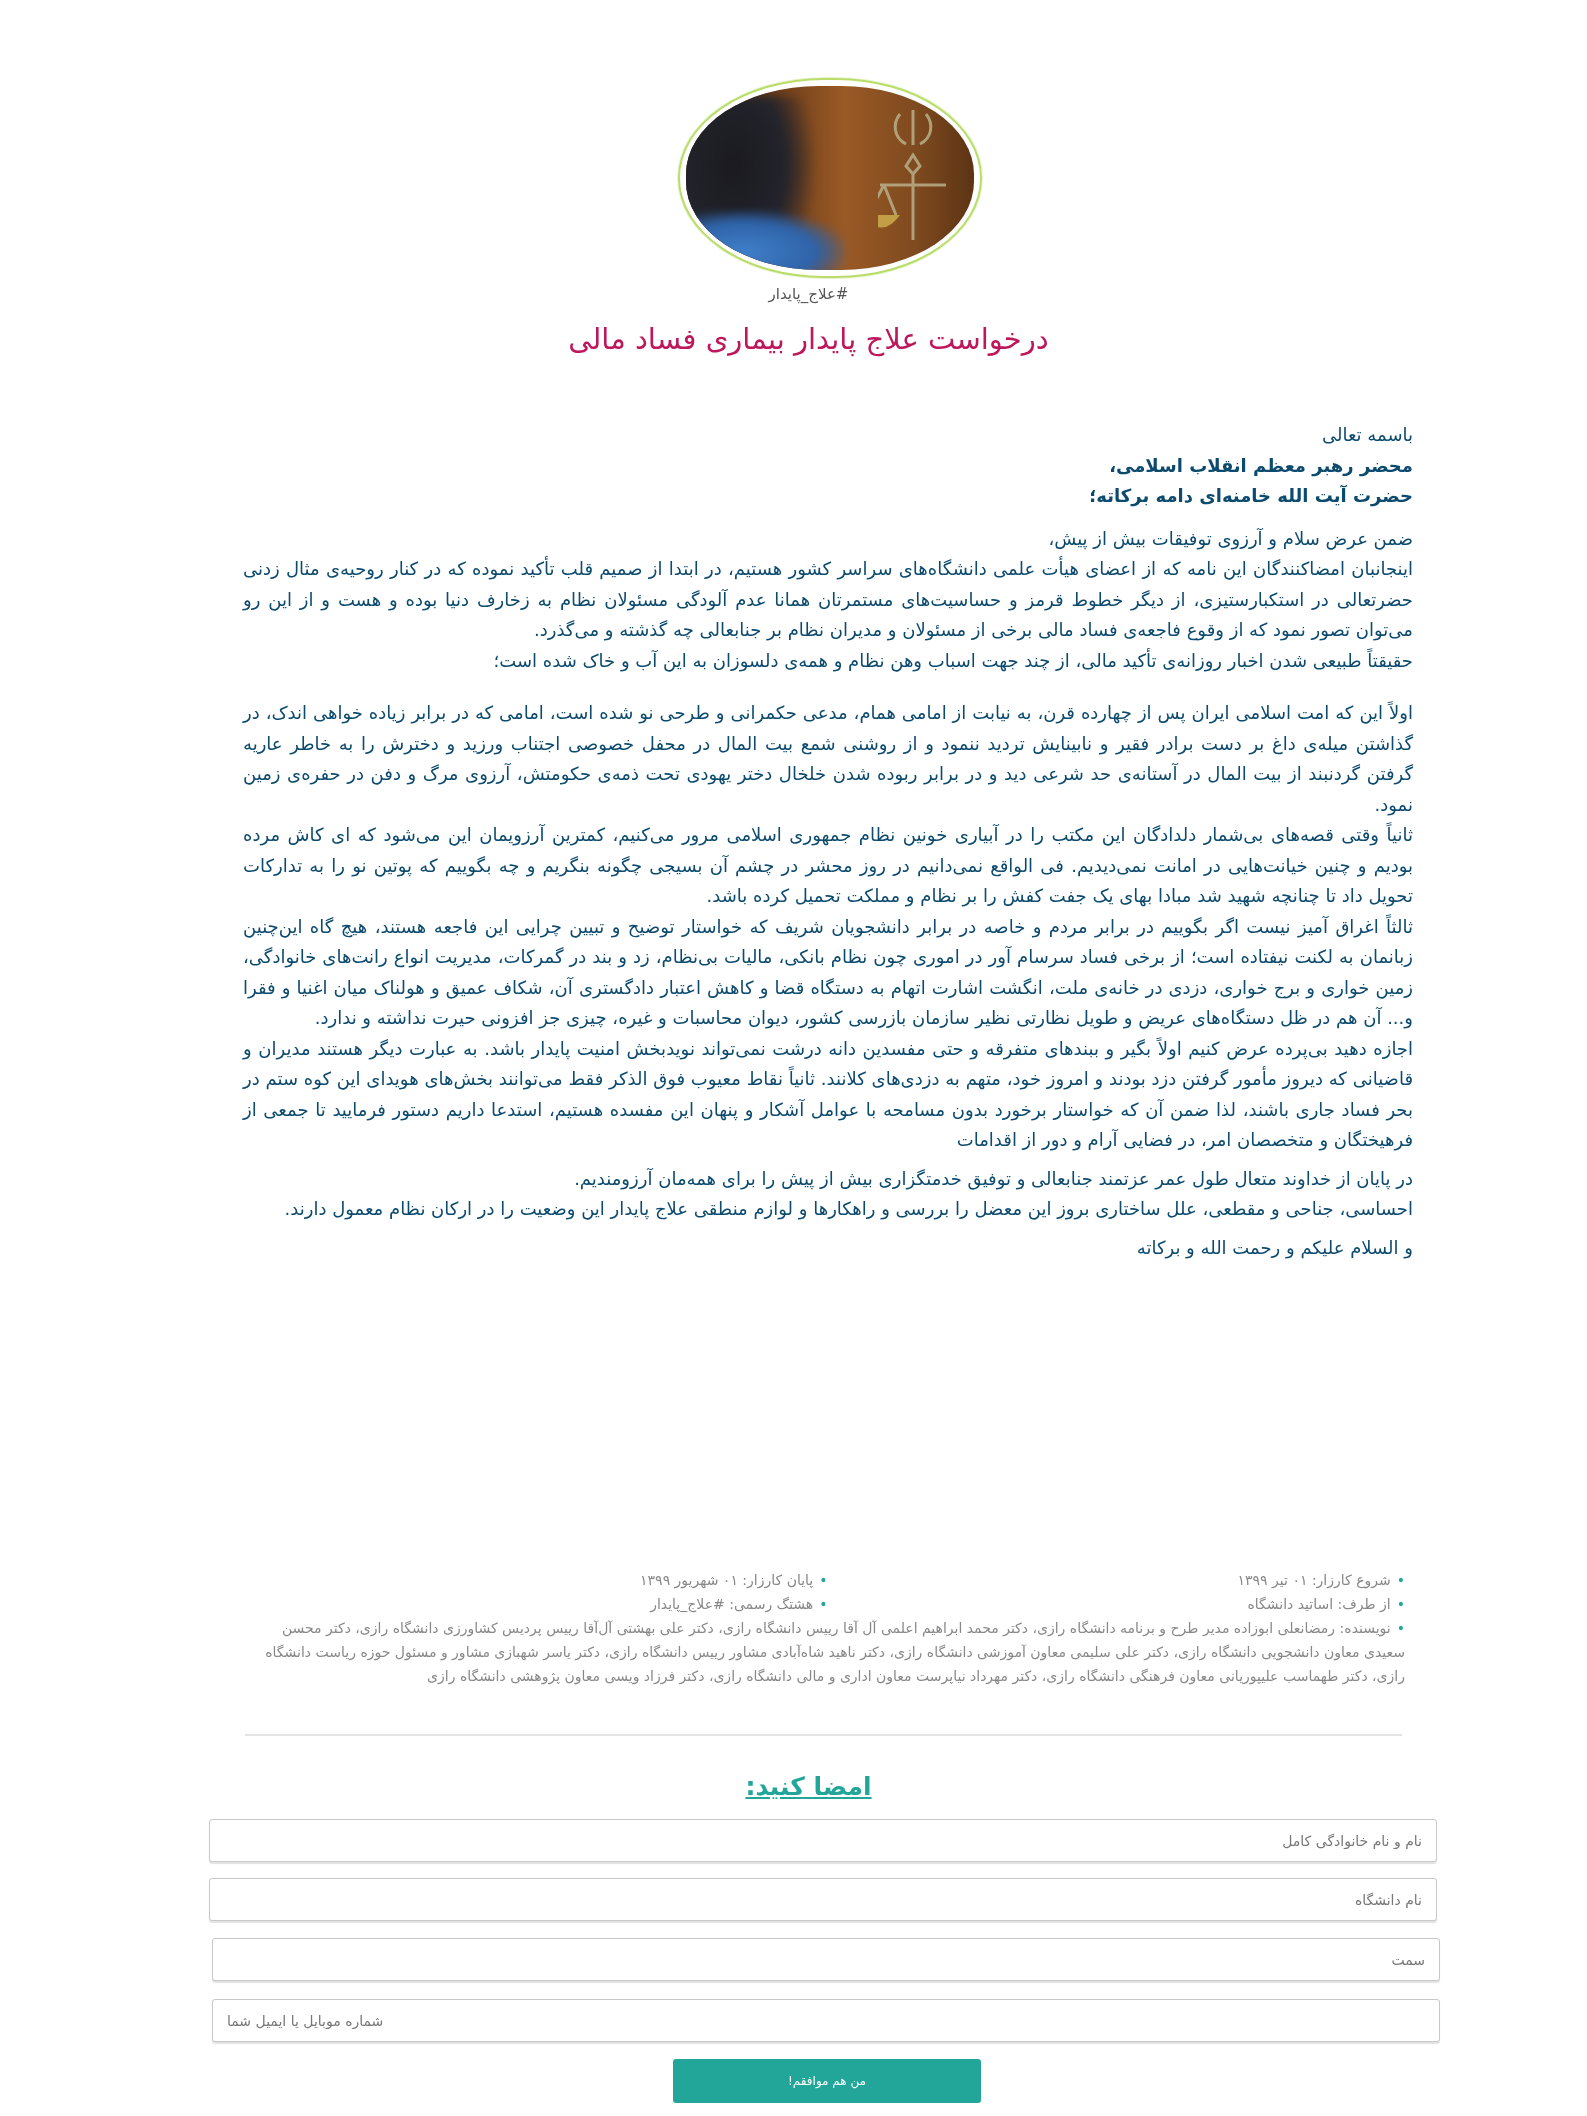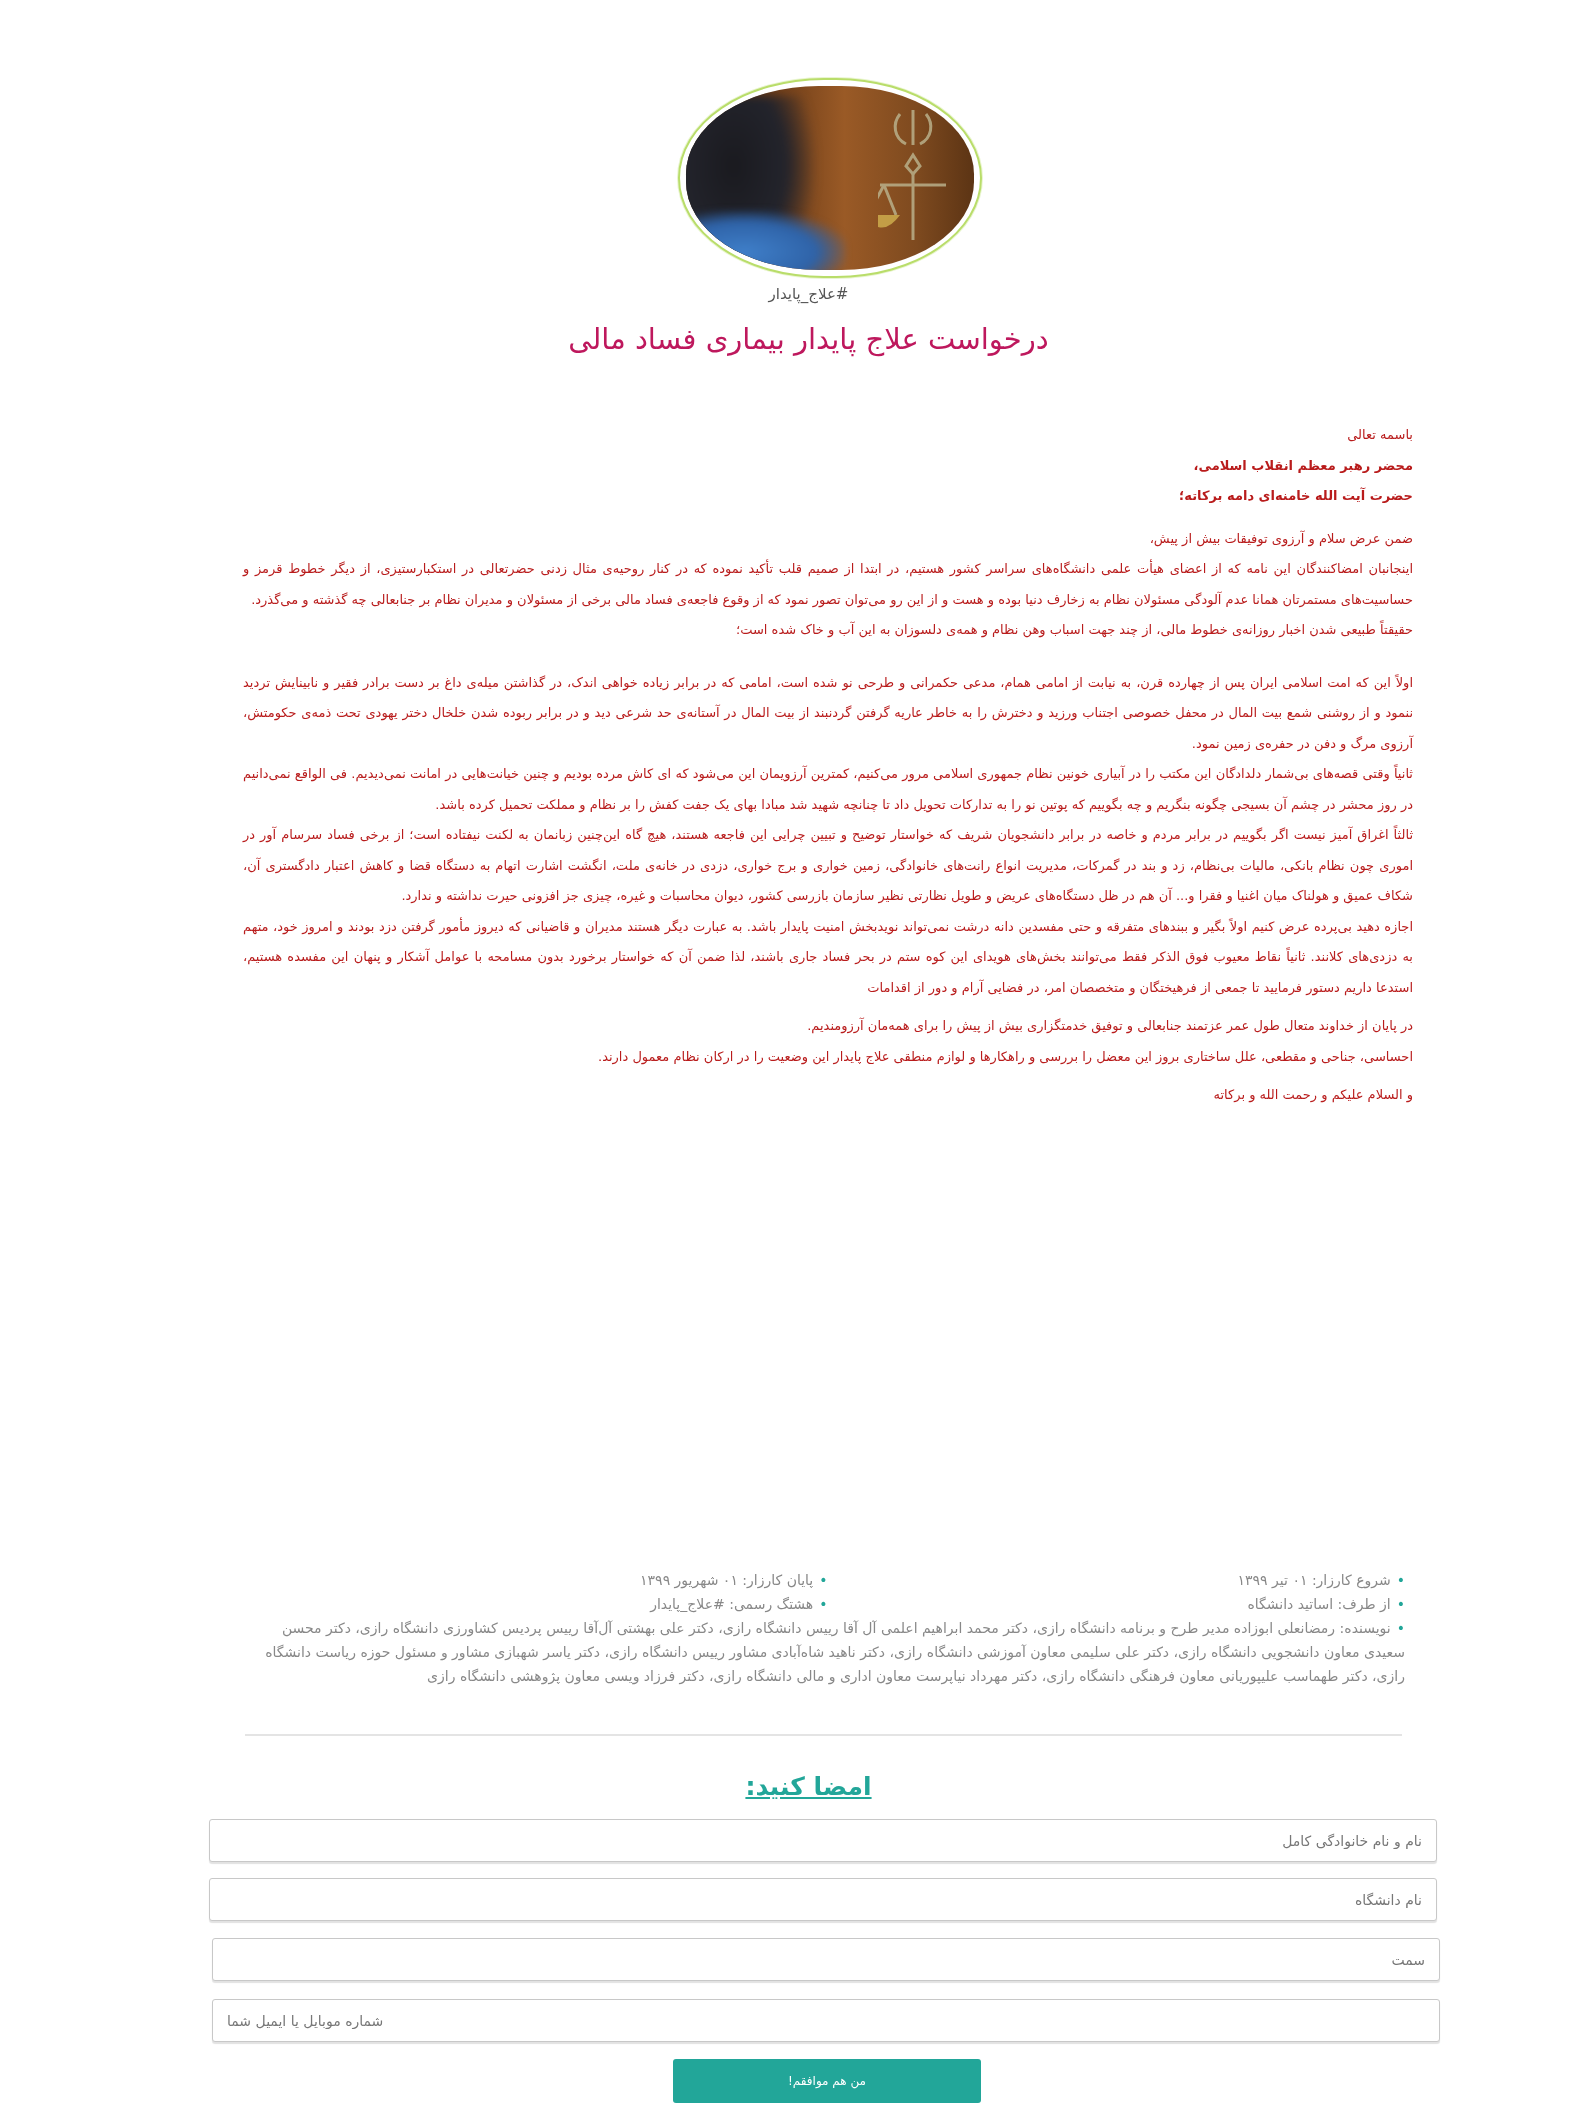--- a/index.html
+++ b/index.html
@@ -37,21 +37,21 @@
       position: absolute; left: 0; right: 0; top: 285px; text-align: center;
       font-size: 15px; color: #555;
     }
     .title {
       position: absolute; left: 0; right: 0; top: 322px; text-align: center;
       font-size: 29px; color: #be185d; font-weight: normal; margin: 0;
     }
 
     .letter {
       position: absolute; left: 243px; width: 1170px; top: 420px;
-      font-size: 13px; line-height: 30.5px; color: #b91c1c; text-align: justify;
+      font-size: 18px; line-height: 30.5px; color: #0c4a6e; text-align: justify;
     }
     .letter p { margin: 0; }
     .letter .bold { font-weight: bold; }
     .gap-s { height: 12px; }
     .gap-m { height: 22px; }
     .gap-x { height: 8px; }
 
     .meta {
       position: absolute; left: 250px; width: 1155px; top: 1568px;
       font-size: 14px; line-height: 24px; color: #888;
@@ -115,21 +115,21 @@
   <div class="hashtag">#علاج_پایدار</div>
   <h1 class="title">درخواست علاج پایدار بیماری فساد مالی</h1>
 
   <div class="letter">
     <p>باسمه تعالی</p>
     <p class="bold">محضر رهبر معظم انقلاب اسلامی،</p>
     <p class="bold">حضرت آیت الله خامنه‌ای دامه برکاته؛</p>
     <div class="gap-s"></div>
     <p>ضمن عرض سلام و آرزوی توفیقات بیش از پیش،</p>
     <p>اینجانبان امضاکنندگان این نامه که از اعضای هیأت علمی دانشگاه‌های سراسر کشور هستیم، در ابتدا از صمیم قلب تأکید نموده که در کنار روحیه‌ی مثال زدنی حضرتعالی در استکبارستیزی، از دیگر خطوط قرمز و حساسیت‌های مستمرتان همانا عدم آلودگی مسئولان نظام به زخارف دنیا بوده و هست و از این رو می‌توان تصور نمود که از وقوع فاجعه‌ی فساد مالی برخی از مسئولان و مدیران نظام بر جنابعالی چه گذشته و می‌گذرد.</p>
-    <p>حقیقتاً طبیعی شدن اخبار روزانه‌ی خطوط مالی، از چند جهت اسباب وهن نظام و همه‌ی دلسوزان به این آب و خاک شده است؛</p>
+    <p>حقیقتاً طبیعی شدن اخبار روزانه‌ی تأکید مالی، از چند جهت اسباب وهن نظام و همه‌ی دلسوزان به این آب و خاک شده است؛</p>
     <div class="gap-m"></div>
     <p>اولاً این که امت اسلامی ایران پس از چهارده قرن، به نیابت از امامی همام، مدعی حکمرانی و طرحی نو شده است، امامی که در برابر زیاده خواهی اندک، در گذاشتن میله‌ی داغ بر دست برادر فقیر و نابینایش تردید ننمود و از روشنی شمع بیت المال در محفل خصوصی اجتناب ورزید و دخترش را به خاطر عاریه گرفتن گردنبند از بیت المال در آستانه‌ی حد شرعی دید و در برابر ربوده شدن خلخال دختر یهودی تحت ذمه‌ی حکومتش، آرزوی مرگ و دفن در حفره‌ی زمین نمود.</p>
     <p>ثانیاً وقتی قصه‌های بی‌شمار دلدادگان این مکتب را در آبیاری خونین نظام جمهوری اسلامی مرور می‌کنیم، کمترین آرزویمان این می‌شود که ای کاش مرده بودیم و چنین خیانت‌هایی در امانت نمی‌دیدیم. فی الواقع نمی‌دانیم در روز محشر در چشم آن بسیجی چگونه بنگریم و چه بگوییم که پوتین نو را به تدارکات تحویل داد تا چنانچه شهید شد مبادا بهای یک جفت کفش را بر نظام و مملکت تحمیل کرده باشد.</p>
     <p>ثالثاً اغراق آمیز نیست اگر بگوییم در برابر مردم و خاصه در برابر دانشجویان شریف که خواستار توضیح و تبیین چرایی این فاجعه هستند، هیچ گاه این‌چنین زبانمان به لکنت نیفتاده است؛ از برخی فساد سرسام آور در اموری چون نظام بانکی، مالیات بی‌نظام، زد و بند در گمرکات، مدیریت انواع رانت‌های خانوادگی، زمین خواری و برج خواری، دزدی در خانه‌ی ملت، انگشت اشارت اتهام به دستگاه قضا و کاهش اعتبار دادگستری آن، شکاف عمیق و هولناک میان اغنیا و فقرا و... آن هم در ظل دستگاه‌های عریض و طویل نظارتی نظیر سازمان بازرسی کشور، دیوان محاسبات و غیره، چیزی جز افزونی حیرت نداشته و ندارد.</p>
     <p>اجازه دهید بی‌پرده عرض کنیم اولاً بگیر و ببندهای متفرقه و حتی مفسدین دانه درشت نمی‌تواند نویدبخش امنیت پایدار باشد. به عبارت دیگر هستند مدیران و قاضیانی که دیروز مأمور گرفتن دزد بودند و امروز خود، متهم به دزدی‌های کلانند. ثانیاً نقاط معیوب فوق الذکر فقط می‌توانند بخش‌های هویدای این کوه ستم در بحر فساد جاری باشند، لذا ضمن آن که خواستار برخورد بدون مسامحه با عوامل آشکار و پنهان این مفسده هستیم، استدعا داریم دستور فرمایید تا جمعی از فرهیختگان و متخصصان امر، در فضایی آرام و دور از اقدامات</p>
     <div class="gap-x"></div>
     <p>در پایان از خداوند متعال طول عمر عزتمند جنابعالی و توفیق خدمتگزاری بیش از پیش را برای همه‌مان آرزومندیم.</p>
     <p>احساسی، جناحی و مقطعی، علل ساختاری بروز این معضل را بررسی و راهکارها و لوازم منطقی علاج پایدار این وضعیت را در ارکان نظام معمول دارند.</p>
     <div class="gap-x"></div>
     <p>و السلام علیکم و رحمت الله و برکاته</p>

